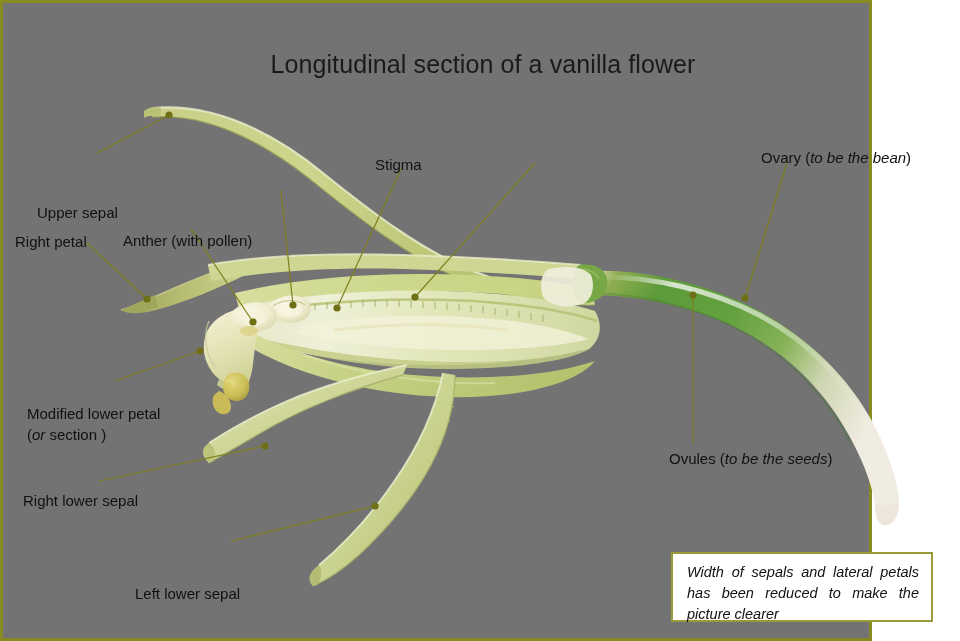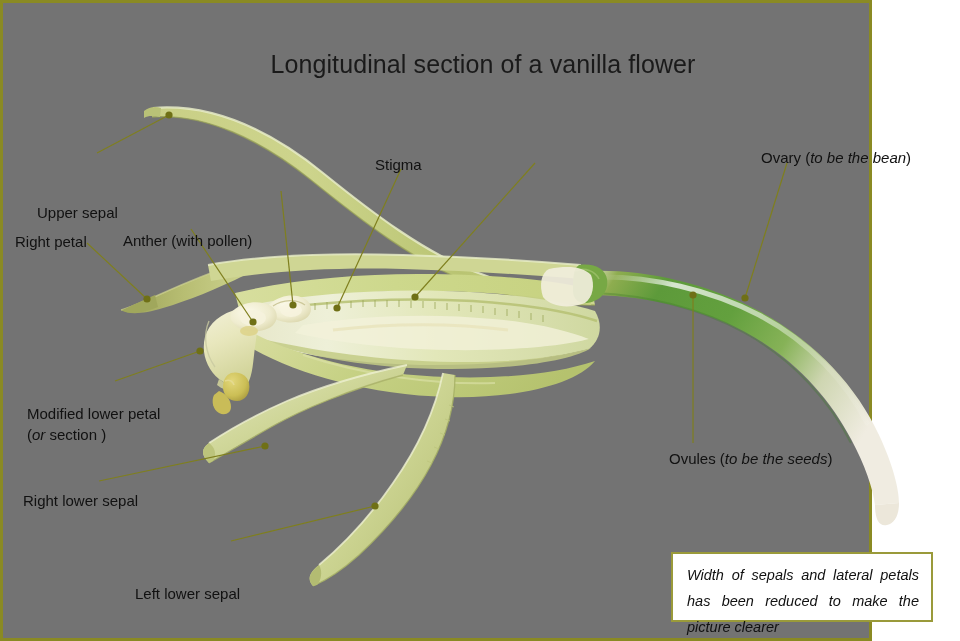--- a/index.html
+++ b/index.html
@@ -17,21 +17,21 @@
   
   .lbl{position:absolute;font-size:15px;color:#111;white-space:nowrap;
        line-height:19px;}
   .lbl i{font-style:italic;}
   .lbl.two{white-space:normal;line-height:21px;}
 
   
   .note{position:absolute;left:668px;top:549px;width:262px;height:70px;
         box-sizing:border-box;border:2px solid #9a9a3a;background:#fff;
         padding:8px 12px 8px 14px;font-size:14.5px;font-style:italic;
-        color:#111;line-height:26px;text-align:justify;}
+        color:#111;line-height:21px;text-align:justify;}
 
   
   svg.layer{position:absolute;left:0;top:0;width:960px;height:641px;
             overflow:visible;}
   svg.layer.lines{pointer-events:none;}
 </style>
 </head>
 <body>
 
 <div id="frame">

